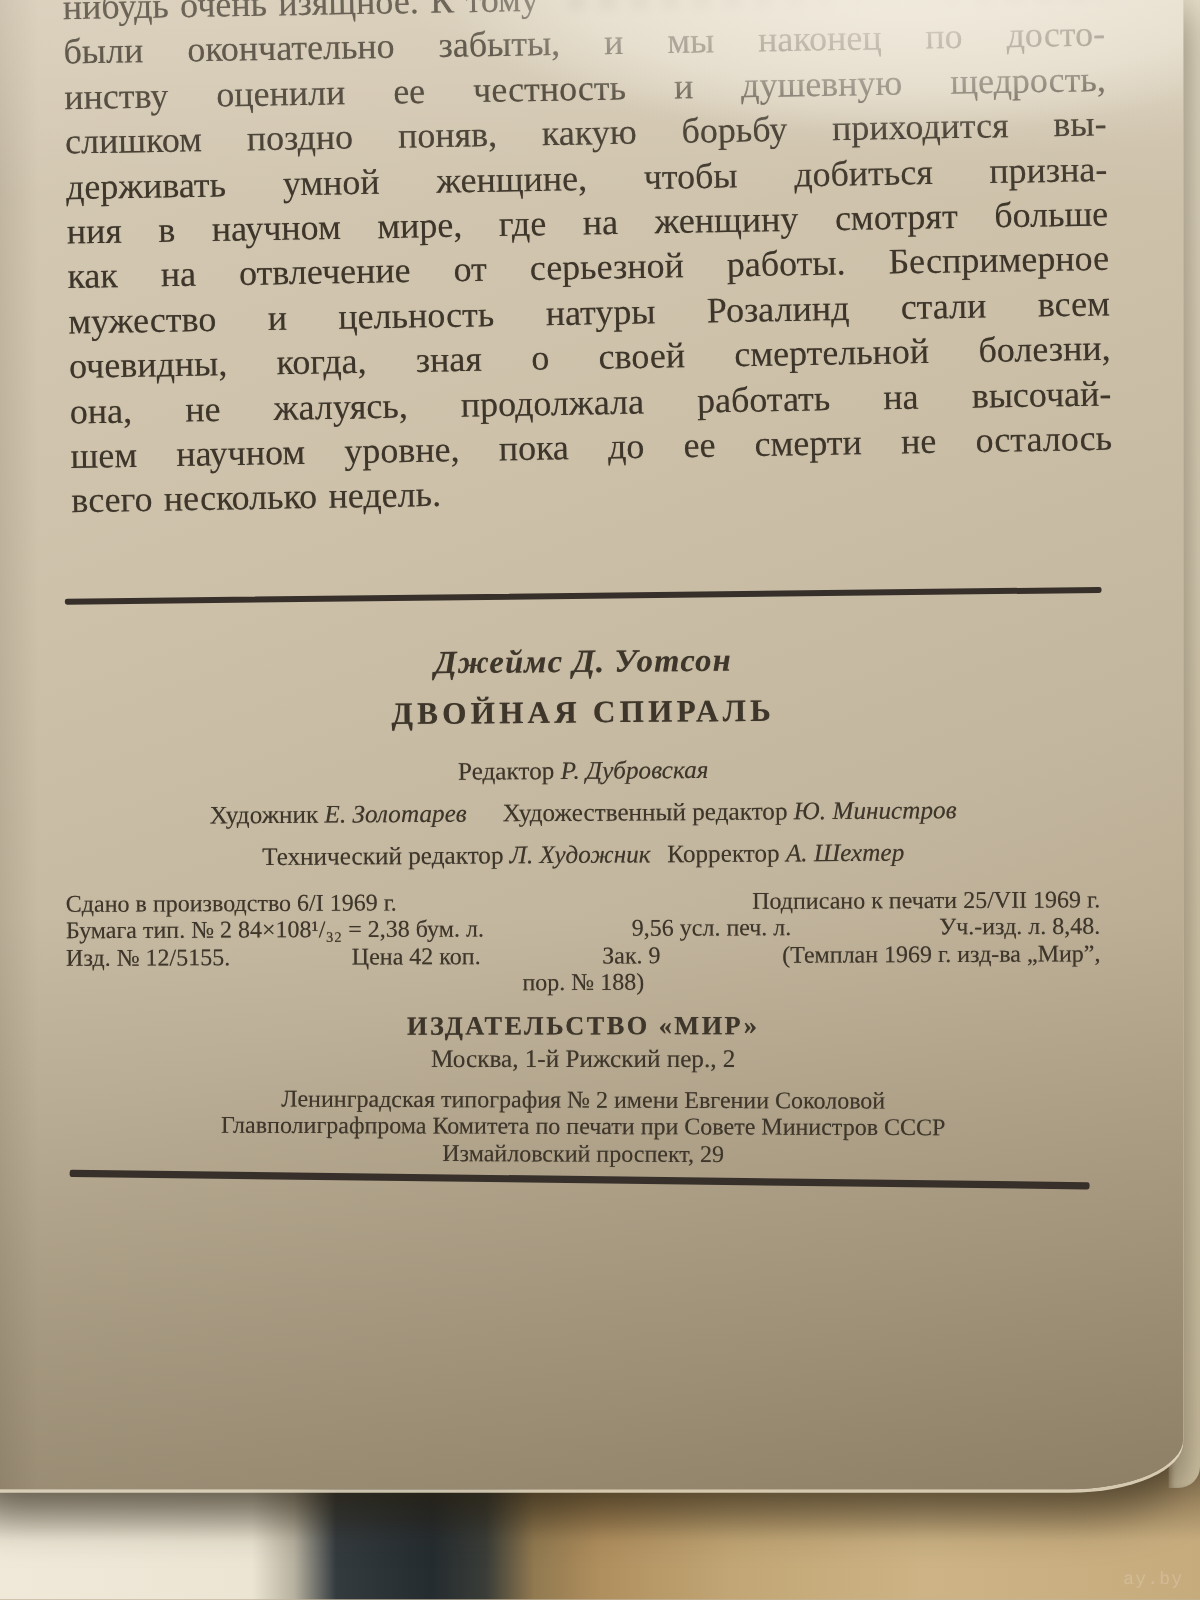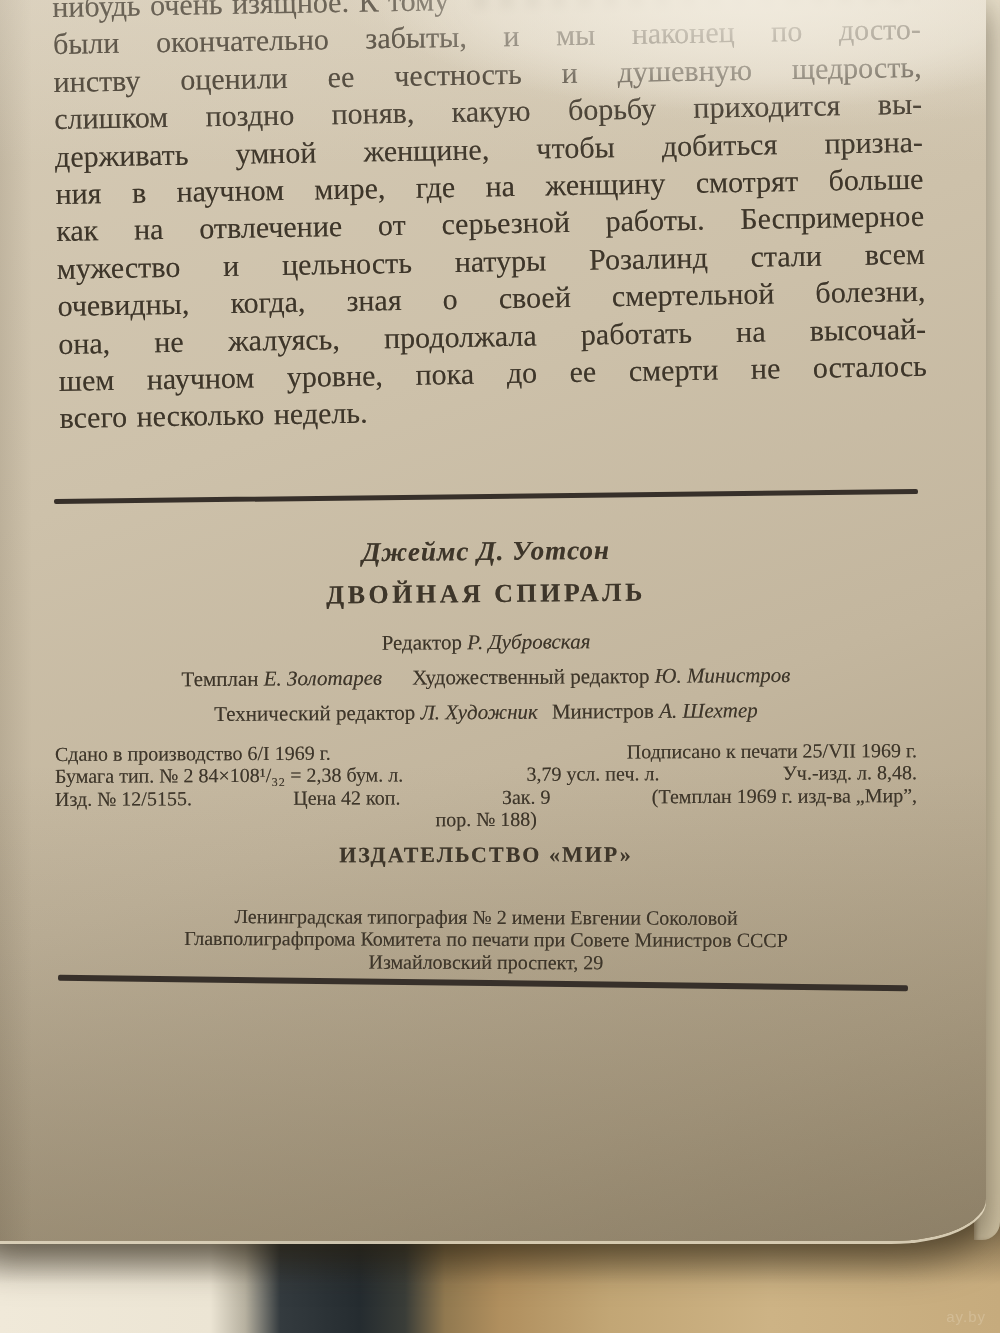--- a/index.html
+++ b/index.html
@@ -109,21 +109,21 @@
     transform:rotate(-.1deg);
   }
   .address{top:870px;left:52px;width:868px;text-align:center;font-size:21px;}
   .printer{
     top:906px;left:52px;width:868px;text-align:center;
     font-size:20px;line-height:22.4px;transform:rotate(.2deg);
   }
 
   .watermark{
     position:absolute;right:14px;bottom:8px;z-index:6;
-    font-family:Liberation Sans, sans-serif;
+    font-family:Liberation Mono, monospace;
     font-size:15px;letter-spacing:1px;color:rgba(255,250,238,.20);
   }
 </style>
 </head>
 <body>
 
 <div class="scene">
 
   <div class="fabric"></div>
   <div class="page-stack-edge"></div>
@@ -154,55 +154,56 @@
       <div class="author ink">Джеймс Д. Уотсон</div>
       <div class="book-title ink">ДВОЙНАЯ СПИРАЛЬ</div>
 
       <div class="credit-row cr0 ink">
         <span class="pair">
           <span>Редактор</span>&nbsp;<span class="nm">Р. Дубровская</span>
         </span>
       </div>
       <div class="credit-row cr1 ink">
         <span class="pair">
-          <span>Темплан</span>&nbsp;<span class="nm">Е. Золотарев</span>
+          <span>Художник</span>&nbsp;<span class="nm">Е. Золотарев</span>
         </span>
         <span class="pair">
           <span>Художественный редактор</span>&nbsp;<span class="nm">Ю. Министров</span>
         </span>
       </div>
       <div class="credit-row cr2 ink">
         <span class="pair">
           <span>Технический редактор</span>&nbsp;<span class="nm">Л. Художник</span>
         </span>
         <span class="pair">
-          <span>Министров</span>&nbsp;<span class="nm">А. Шехтер</span>
+          <span>Корректор</span>&nbsp;<span class="nm">А. Шехтер</span>
         </span>
       </div>
 
       <div class="imprint ink">
         <div class="imp-row">
           <span>Сдано в производство 6/I 1969 г.</span>
           <span>Подписано к печати 25/VII 1969 г.</span>
         </div>
         <div class="imp-row">
           <span>Бумага тип. № 2 84×108¹/₃₂ = 2,38 бум. л.</span>
-          <span>3,79 усл. печ. л.</span>
+          <span>9,56 усл. печ. л.</span>
           <span>Уч.-изд. л. 8,48.</span>
         </div>
         <div class="imp-row">
           <span>Изд. № 12/5155.</span>
           <span>Цена 42 коп.</span>
           <span>Зак. 9</span>
           <span>(Темплан 1969 г. изд-ва „Мир”,</span>
         </div>
         <div class="imp-center">пор. № 188)</div>
       </div>
 
       <div class="publisher ink">ИЗДАТЕЛЬСТВО «МИР»</div>
+      <div class="address ink">Москва, 1-й Рижский пер., 2</div>
 
       <div class="printer ink">
         <div>Ленинградская типография № 2 имени Евгении Соколовой</div>
         <div>Главполиграфпрома Комитета по печати при Совете Министров СССР</div>
         <div>Измайловский проспект, 29</div>
       </div>
 
       <div class="rule rule2"></div>
     </div>
 

